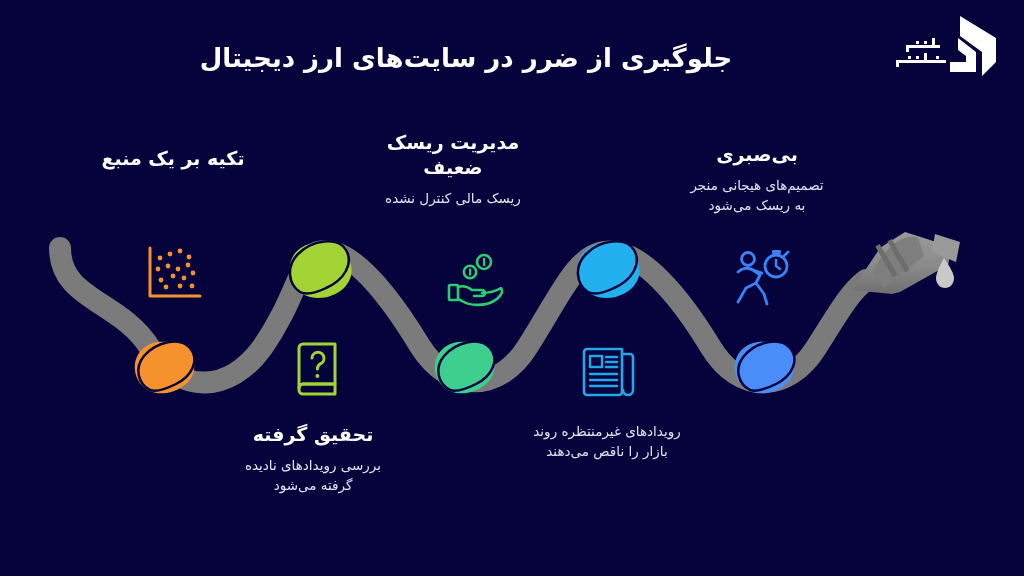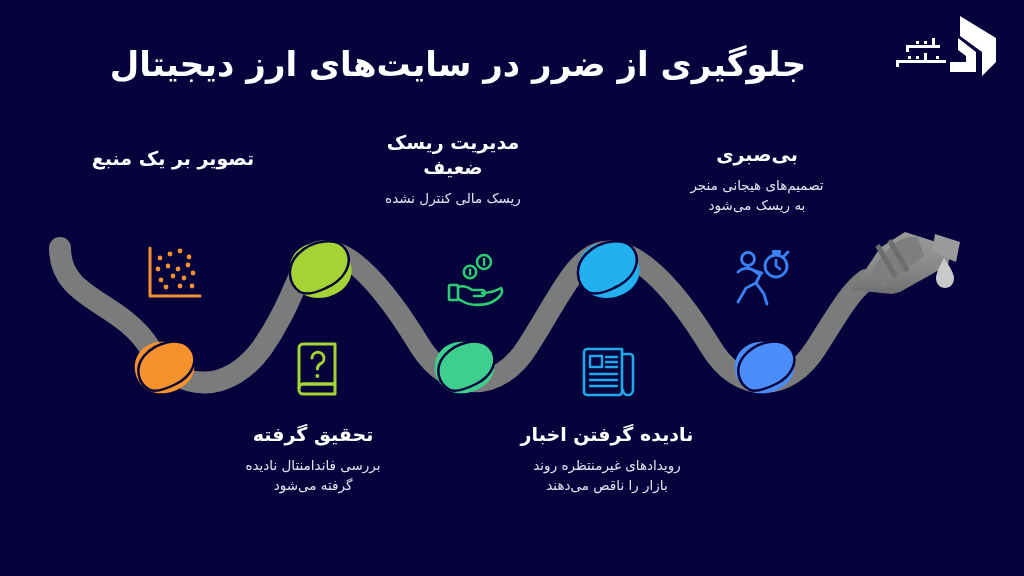--- a/index.html
+++ b/index.html
@@ -17,26 +17,26 @@
   #stage {
     position: relative;
     width: 1024px;
     height: 576px;
     background: #05023c;
   }
 
   
   .title {
     position: absolute;
-    left: 4px;
+    left: 12px;
     top: 42px;
     width: 908px;
     text-align: center;
     color: #ffffff;
-    font-size: 34px;
+    font-size: 26px;
     font-weight: bold;
     direction: rtl;
     letter-spacing: 0.2px;
     line-height: 1.3;
   }
   .logo {
     position: absolute;
     right: 18px;
     top: 12px;
     width: 118px;
@@ -258,40 +258,39 @@
                M26 37 L16 42 L8 56
                M23 24 L32 27" fill="none" stroke="#3b82f6" stroke-width="2.8" stroke-linecap="round" stroke-linejoin="round"></path>
       <circle cx="46" cy="20" r="11" fill="none" stroke="#3b82f6" stroke-width="2.8"></circle>
       <path d="M46 14 V20 L50 23" fill="none" stroke="#3b82f6" stroke-width="2.6" stroke-linecap="round" stroke-linejoin="round"></path>
       <rect x="42" y="4" width="9" height="4" rx="1.4" fill="#3b82f6"></rect>
       <line x1="54" y1="10" x2="58" y2="6" stroke="#3b82f6" stroke-width="2.8" stroke-linecap="round"></line>
     </svg>
   </div>
 
   <div class="callout" id="callout-0">
-    <div class="c-title">تصویر بر یک منبع</div>
+    <div class="c-title">تکیه بر یک منبع</div>
   </div>
 
   <div class="callout" id="callout-1">
     <div class="c-title">مدیریت ریسک
 ضعیف</div>
     <div class="c-sub">ریسک مالی کنترل نشده</div>
   </div>
 
   <div class="callout" id="callout-2">
     <div class="c-title">بی‌صبری</div>
     <div class="c-sub">تصمیم‌های هیجانی منجر
 به ریسک می‌شود</div>
   </div>
 
   <div class="callout" id="callout-3">
     <div class="c-title">تحقیق گرفته</div>
-    <div class="c-sub">بررسی فاندامنتال نادیده
+    <div class="c-sub">بررسی رویدادهای نادیده
 گرفته می‌شود</div>
   </div>
 
   <div class="callout" id="callout-4">
-    <div class="c-title">نادیده گرفتن اخبار</div>
     <div class="c-sub">رویدادهای غیرمنتظره روند
 بازار را ناقص می‌دهند</div>
   </div>
 
 </div>
 
 </body></html>

